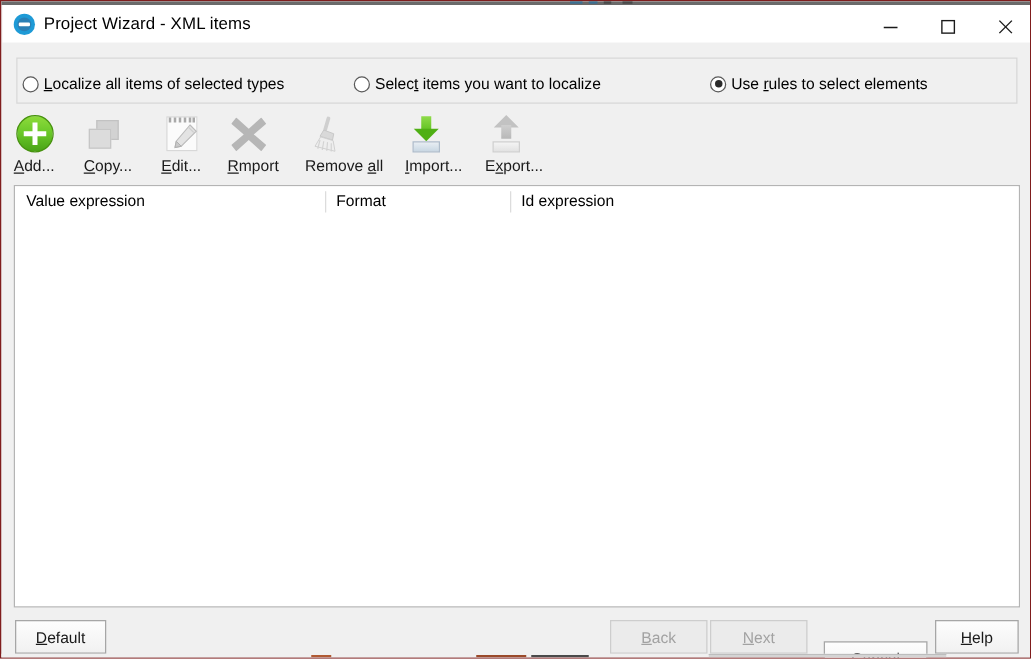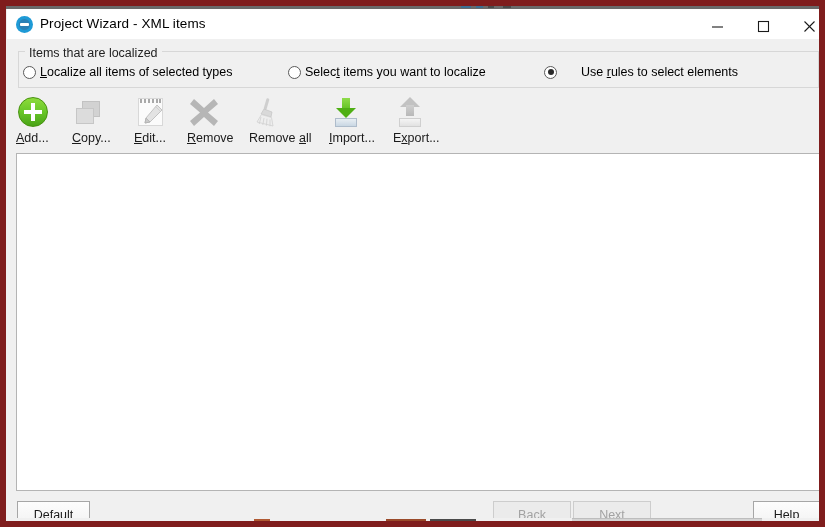--- a/index.html
+++ b/index.html
@@ -8,21 +8,21 @@
     overflow: hidden;
     background: #ffffff;
     font-family: "Liberation Sans", sans-serif;
     -webkit-font-smoothing: antialiased;
   }
   #app {
     position: relative;
     width: 825px; height: 527px;
     box-sizing: border-box;
     background: #f0f0f0;
-    border: 6px solid #7f1d1d;
+    border: 1px solid #7f1d1d;
     overflow: hidden;
   }
 
   
   .bg-strip {
     position: absolute; left: 0; top: 0; width: 825px; height: 3px;
     background: #6a6a6a;
   }
   .bg-strip .bs-tick {
     position: absolute; top: 0px; height: 2px; background: #3c6f91;
@@ -103,21 +103,21 @@
   }
   .radio.checked .dot::after {
     content: "";
     position: absolute; left: 2.5px; top: 2.5px;
     width: 6px; height: 6px;
     border-radius: 50%;
     background: #2b2b2b;
   }
   .radio-1 { left: 17px; }
   .radio-2 { left: 282px; justify-content: space-between; }
-  .radio-3 { left: 538px; gap: 20px; }
+  .radio-3 { left: 567px; }
   .mn { text-decoration: underline; text-underline-offset: 1px; }
 
   
   .toolbar {
     position: absolute; left: 10px; top: 88px;
     width: 805px; height: 56px;
   }
   .tbtn {
     position: absolute; top: 0;
     height: 52px;
@@ -311,21 +311,20 @@
     </div>
     <div class="wbtn wbtn-close">
       <svg width="13" height="13" viewBox="0 0 13 13">
         <line x1="1.5" y1="1.5" x2="11.5" y2="11.5" stroke="#1a1a1a" stroke-width="1.1"></line>
         <line x1="11.5" y1="1.5" x2="1.5" y2="11.5" stroke="#1a1a1a" stroke-width="1.1"></line>
       </svg>
     </div>
   </div>
 
   <div class="groupbox"></div>
-  <div class="groupbox-title">Items that are localized</div>
 
   <div class="radio radio-1">
     <span class="dot"></span>
     <span><span></span><span class="mn">L</span><span>ocalize all items of selected types</span></span>
   </div>
 
   <div class="radio radio-2">
     <span class="dot"></span>
     <span><span>Selec</span><span class="mn">t</span><span> items you want to localize</span></span>
   </div>
@@ -373,21 +372,21 @@
       </div>
       <div class="tlabel"><span></span><span class="mn">E</span><span>dit...</span></div>
     </div>
 
     <div class="tbtn disabled" style="left:171px;width:62px;">
       <div class="ticon ic-remove">
         <svg width="28" height="27" viewBox="0 0 28 27">
           <polygon points="4,0 14,9 24,0 28,5 18,13.5 28,22 24,27 14,18 4,27 0,22 10,13.5 0,5" fill="#b6b6b6"></polygon>
         </svg>
       </div>
-      <div class="tlabel"><span></span><span class="mn">R</span><span>emove</span></div>
+      <div class="tlabel"><span></span><span class="mn">R</span><span>mport</span></div>
     </div>
 
     <div class="tbtn disabled" style="left:233px;width:80px;">
       <div class="ticon ic-broom">
         <svg width="26" height="31" viewBox="0 0 26 31">
           <rect x="12" y="1" width="3" height="12" rx="1.3" fill="#cfcfcf" transform="rotate(16 13 7)"></rect>
           <path d="M11 12 L19 15 L18 20 L8 17 Z" fill="#d9d9d9" stroke="#c4c4c4" stroke-width="0.7"></path>
           <path d="M8.5 17.5 L18.5 20.5 L20 29 L4 25 Z" fill="#eeeeee" stroke="#d0d0d0" stroke-width="0.8"></path>
           <line x1="8" y1="20" x2="6.2" y2="27" stroke="#d2d2d2" stroke-width="0.9"></line>
           <line x1="11" y1="21" x2="9.8" y2="28" stroke="#d2d2d2" stroke-width="0.9"></line>
@@ -411,20 +410,27 @@
       <div class="ticon ic-export">
         <div class="head"></div>
           <div class="shaft"></div>
           <div class="tray"></div>
       </div>
       <div class="tlabel"><span>E</span><span class="mn">x</span><span>port...</span></div>
     </div>
   </div>
 
   <div class="listbox">
+    <div class="list-header">
+      <div class="col col-0">Value expression</div>
+      <div class="col-sep sep-0"></div>
+      <div class="col col-1">Format</div>
+      <div class="col-sep sep-1"></div>
+      <div class="col col-2">Id expression</div>
+    </div>
     <div class="list-body"></div>
   </div>
 
   <div class="btn btn-back disabled">
     <span><span></span><span class="mn">B</span><span>ack</span></span>
   </div>
   <div class="btn btn-default">
     <span><span></span><span class="mn">D</span><span>efault</span></span>
   </div>
   <div class="btn btn-next disabled">

